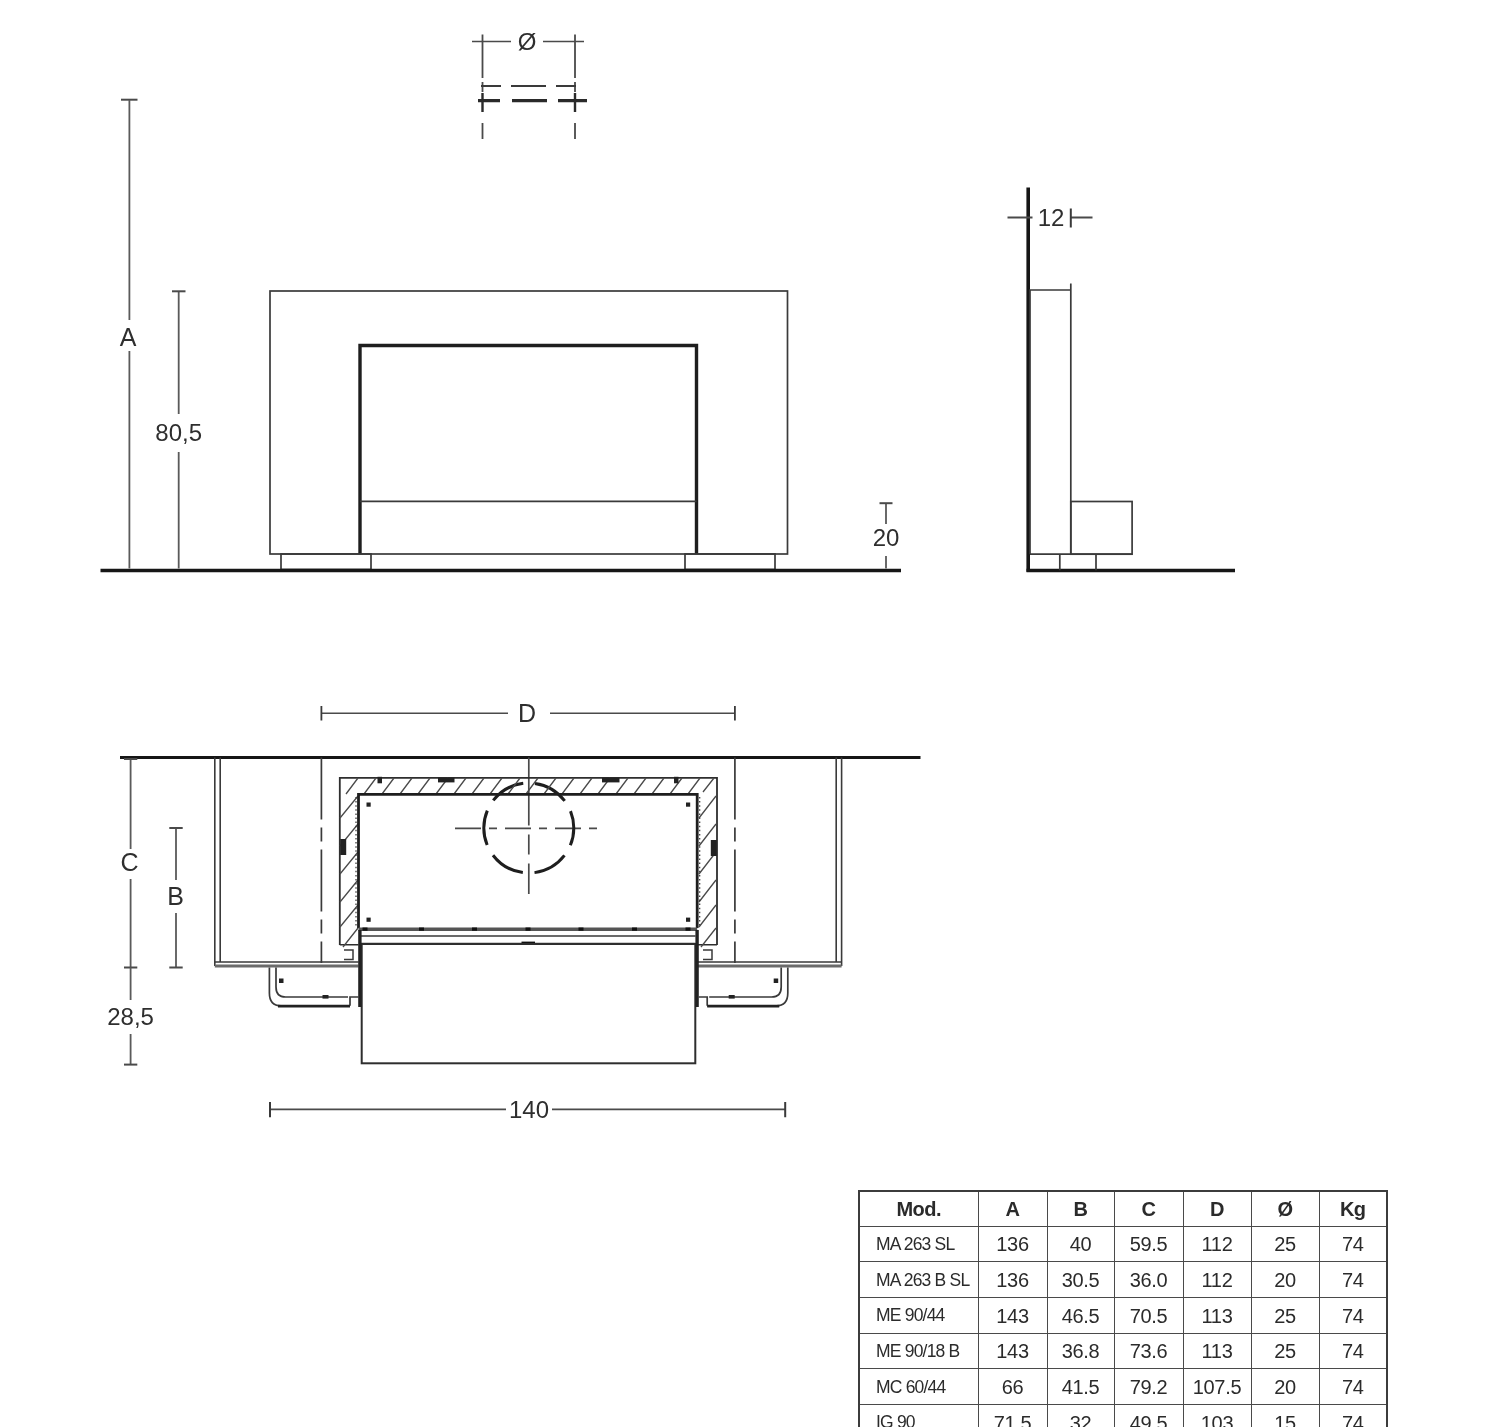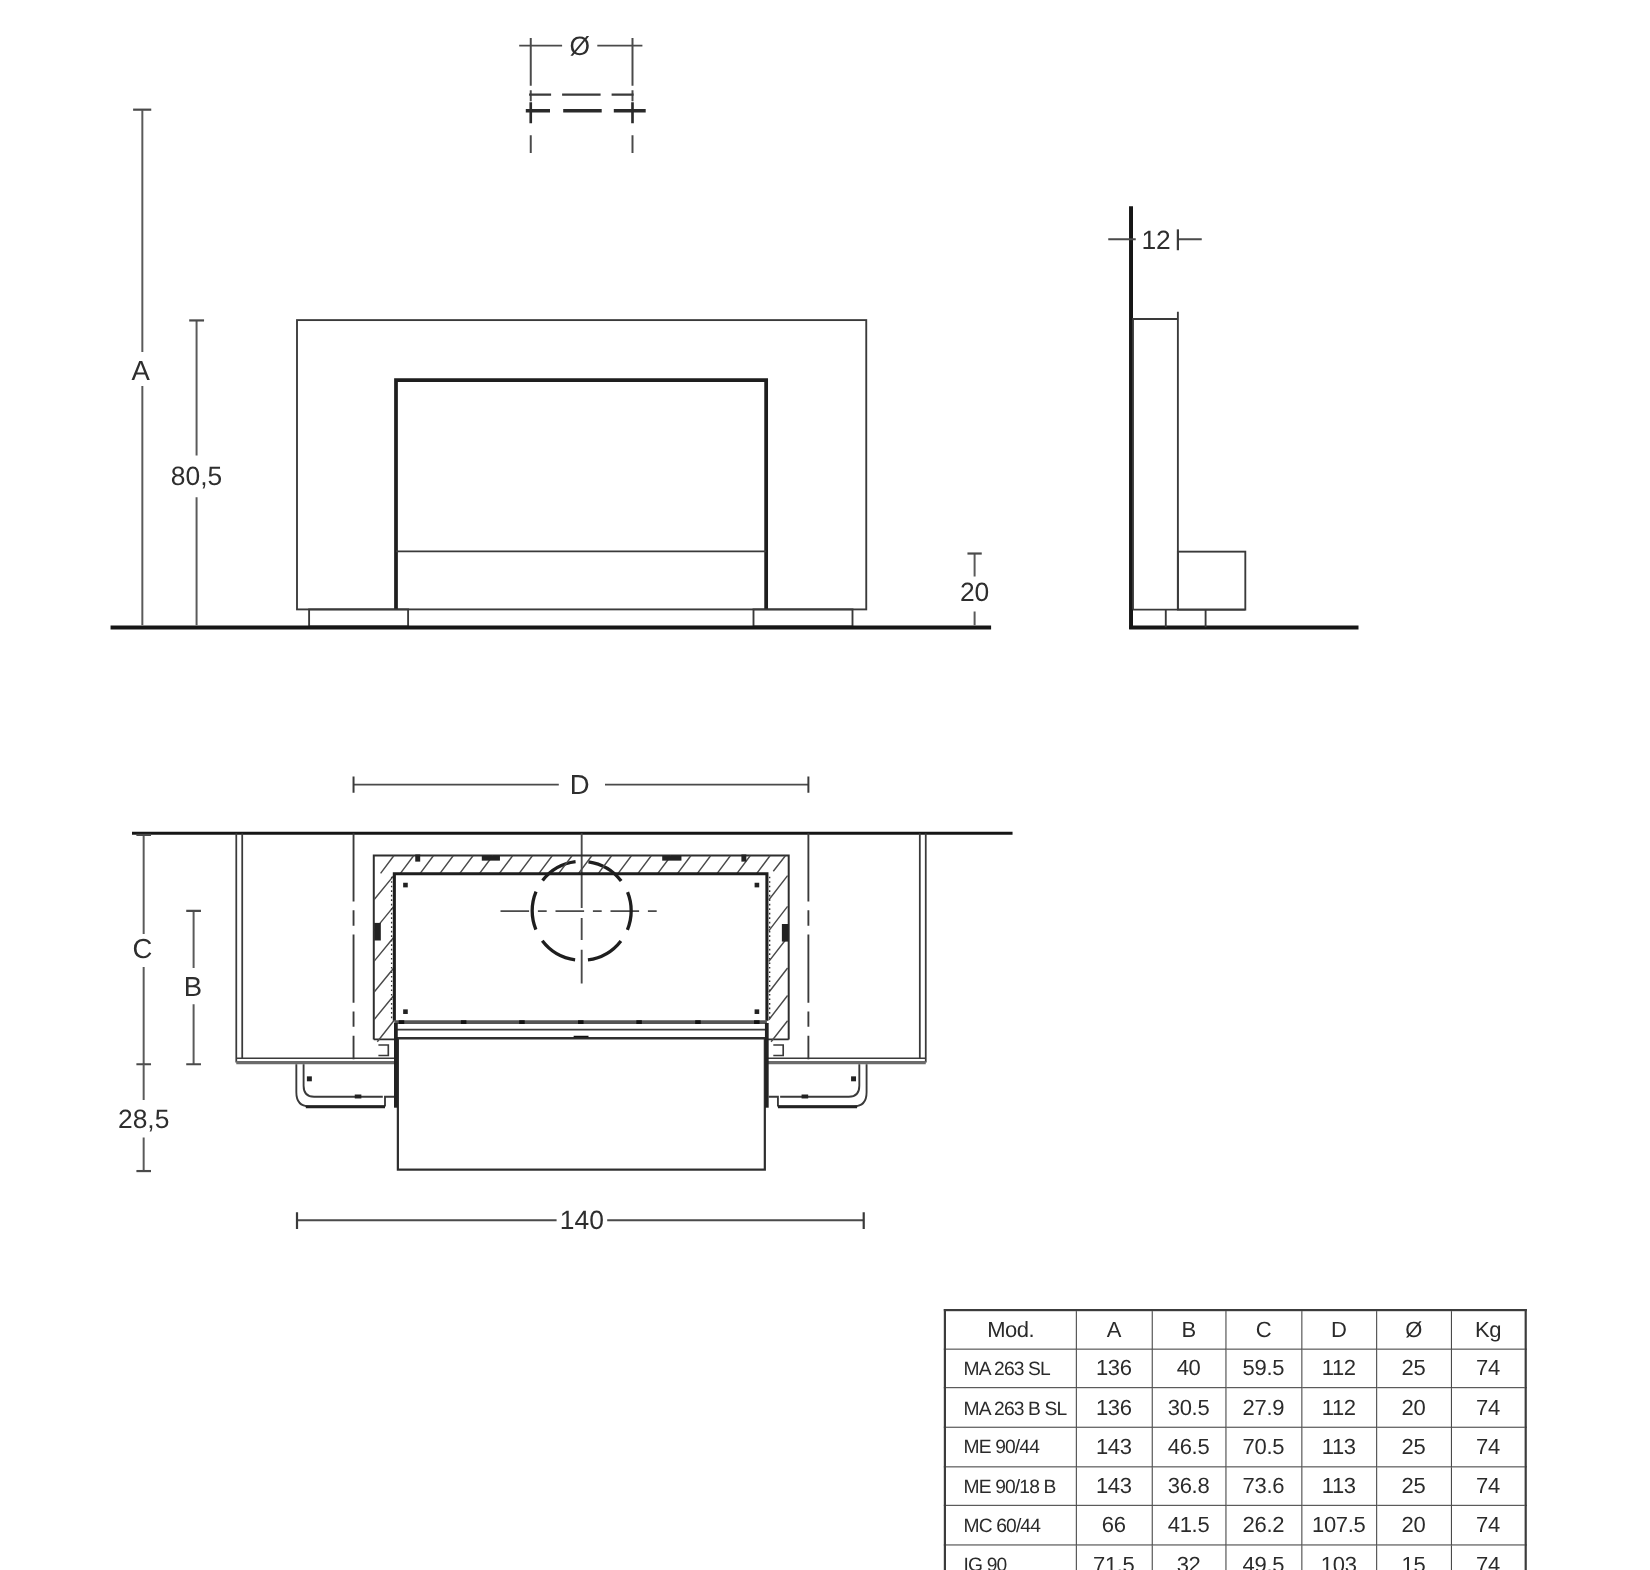--- a/index.html
+++ b/index.html
@@ -1,21 +1,21 @@
 <!DOCTYPE html>
 <html><head>
 <meta charset="utf-8">
 <style>
 html,body{margin:0;padding:0;background:#ffffff;width:1500px;height:1427px;overflow:hidden}
 svg{display:block;position:absolute;left:0;top:0}
 text{font-family:"Liberation Sans",sans-serif;fill:#2e2e2e}
 #tbl{position:absolute;left:858px;top:1190px;font-family:"Liberation Sans",sans-serif;color:#2b2b2b}
 table{border-collapse:collapse;table-layout:fixed;width:528px;border:2.2px solid #3c3c3c}
 td,th{border:1.6px solid #4a4a4a;text-align:center;padding:2px 0 0 0;overflow:hidden;white-space:nowrap}
-th{font-weight:normal;font-size:20px;height:31.5px;letter-spacing:-0.5px}
+th{font-weight:bold;font-size:20px;height:31.5px;letter-spacing:-0.5px}
 td{font-size:20px;height:32.7px;letter-spacing:-0.3px}
 td.mod{text-align:left;padding:1px 0 0 16px;font-size:17.5px;letter-spacing:-0.8px}
 </style>
 </head>
 <body>
 <svg width="1500" height="1427" viewBox="0 0 1500 1427">
 
 <g stroke="#4a4a4a" stroke-width="1.8" fill="none">
 <path d="M482.5,34.5 V78 M482.5,82 V92 M482.5,123 V139"></path>
 
@@ -193,21 +193,21 @@
           <td>40</td>
           <td>59.5</td>
           <td>112</td>
           <td>25</td>
           <td>74</td>
         </tr>
 <tr>
           <td class="mod">MA 263 B SL</td>
           <td>136</td>
           <td>30.5</td>
-          <td>27.9</td>
+          <td>36.0</td>
           <td>112</td>
           <td>20</td>
           <td>74</td>
         </tr>
 <tr>
           <td class="mod">ME 90/44</td>
           <td>143</td>
           <td>46.5</td>
           <td>70.5</td>
           <td>113</td>
@@ -220,21 +220,21 @@
           <td>36.8</td>
           <td>73.6</td>
           <td>113</td>
           <td>25</td>
           <td>74</td>
         </tr>
 <tr>
           <td class="mod">MC 60/44</td>
           <td>66</td>
           <td>41.5</td>
-          <td>26.2</td>
+          <td>79.2</td>
           <td>107.5</td>
           <td>20</td>
           <td>74</td>
         </tr>
 <tr>
           <td class="mod">IG 90</td>
           <td>71.5</td>
           <td>32</td>
           <td>49.5</td>
           <td>103</td>

